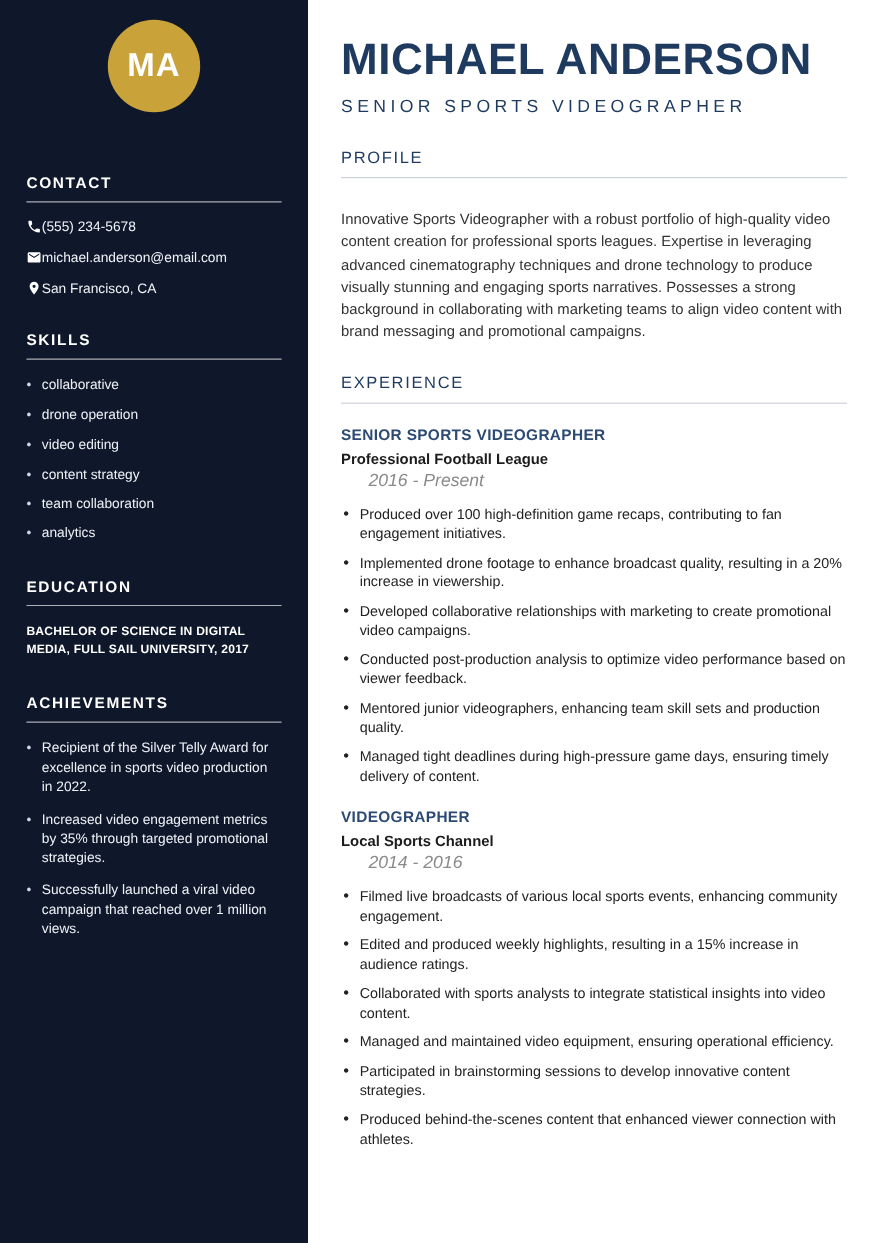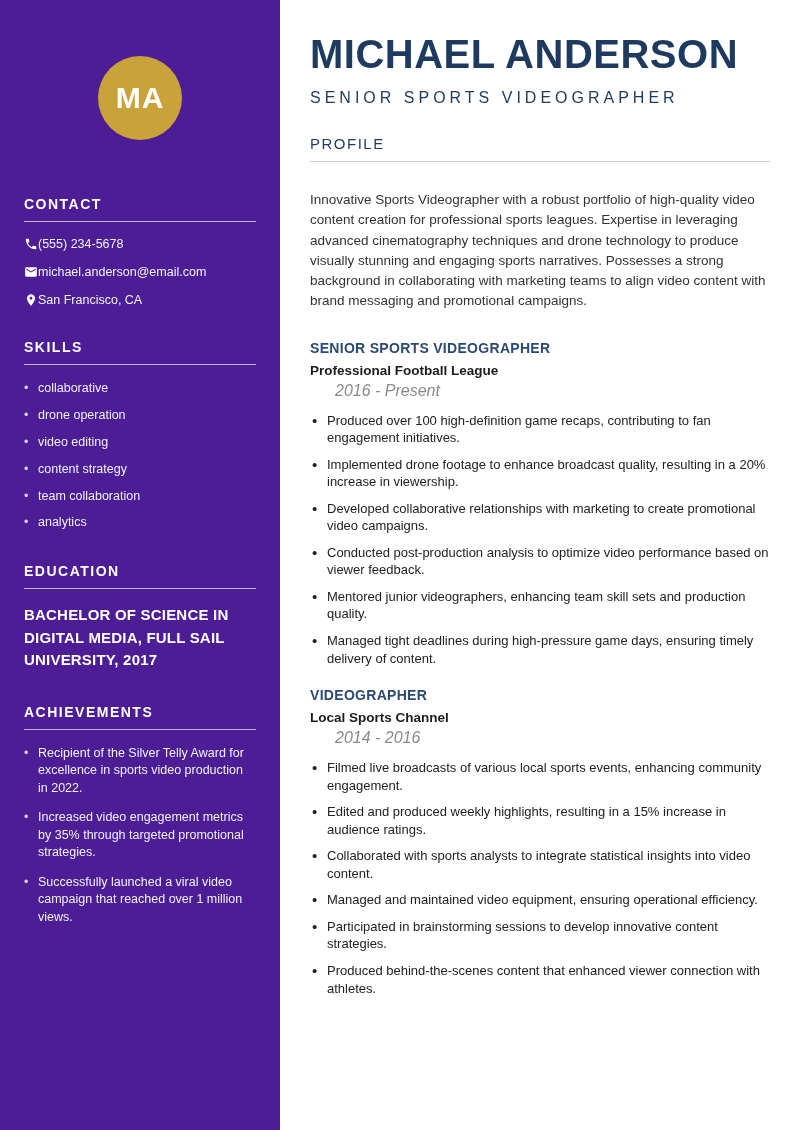--- a/index.html
+++ b/index.html
@@ -8,23 +8,23 @@
     font-family: "Liberation Sans", sans-serif;
     display: flex;
     background: #ffffff;
     color: #222;
   }
 
   
   .sidebar {
     flex: 0 0 280px;
     width: 280px;
-    background: #4c1d95;
+    background: #0f172a;
     color: #e9eef5;
-    padding: 56px 24px 30px 24px;
+    padding: 18px 24px 30px 24px;
     overflow: hidden;
   }
   .avatar-wrap { display: flex; justify-content: center; margin-bottom: 56px; }
   .avatar {
     width: 84px; height: 84px; border-radius: 50%;
     background: #c9a23a;
     display: flex; align-items: center; justify-content: center;
   }
   .avatar-initials {
     font-size: 30px; font-weight: bold; color: #ffffff; letter-spacing: 1px;
@@ -44,21 +44,21 @@
   .contact-row svg { width: 14px; height: 14px; flex: 0 0 14px; fill: #ffffff; }
   .side-list { list-style: none; }
   .side-list li {
     position: relative; padding-left: 14px;
     margin-bottom: 10px; font-size: 12.5px; line-height: 1.35; color: #eef2f7;
   }
   .side-list li::before {
     content: "\2022"; position: absolute; left: 0; top: 0; color: #cfd8e3;
   }
   .degree {
-    font-size: 15px; font-weight: bold; color: #ffffff;
+    font-size: 11px; font-weight: bold; color: #ffffff;
     line-height: 1.5; letter-spacing: 0.2px;
   }
   .achv li { margin-bottom: 12px; line-height: 1.4; }
 
   
   .main { flex: 1; padding: 32px 30px 30px 30px; overflow: hidden; }
   .name {
     font-size: 40px; font-weight: bold; color: #1e3a5f; letter-spacing: 0.5px;
   }
   .cand-title {
@@ -156,20 +156,21 @@
 
   <h1 class="name">MICHAEL ANDERSON</h1>
   <div class="cand-title">SENIOR SPORTS VIDEOGRAPHER</div>
 
   <section class="section">
     <h2 class="section-heading">PROFILE</h2>
     <p class="profile-text">Innovative Sports Videographer with a robust portfolio of high-quality video content creation for professional sports leagues. Expertise in leveraging advanced cinematography techniques and drone technology to produce visually stunning and engaging sports narratives. Possesses a strong background in collaborating with marketing teams to align video content with brand messaging and promotional campaigns.</p>
   </section>
 
   <section class="section">
+    <h2 class="section-heading">EXPERIENCE</h2>
 
     <div class="job">
       <h3 class="job-title">SENIOR SPORTS VIDEOGRAPHER</h3>
       <div class="job-company">Professional Football League</div>
       <div class="job-dates">2016 - Present</div>
       <ul class="job-bullets">
           <li>Produced over 100 high-definition game recaps, contributing to fan engagement initiatives.</li>
           <li>Implemented drone footage to enhance broadcast quality, resulting in a 20% increase in viewership.</li>
           <li>Developed collaborative relationships with marketing to create promotional video campaigns.</li>
           <li>Conducted post-production analysis to optimize video performance based on viewer feedback.</li>

